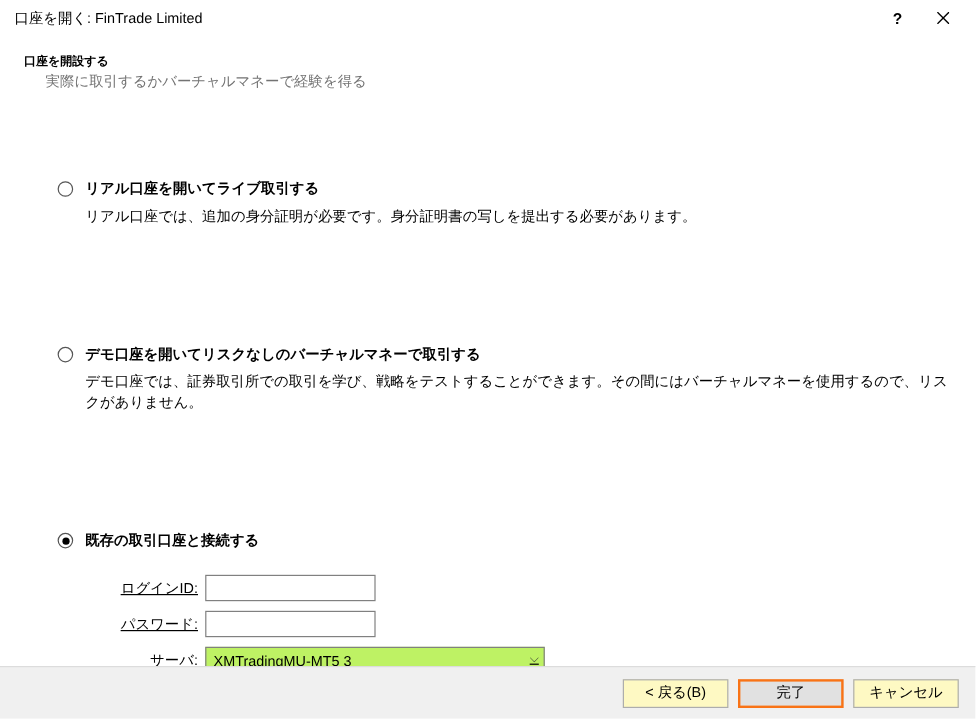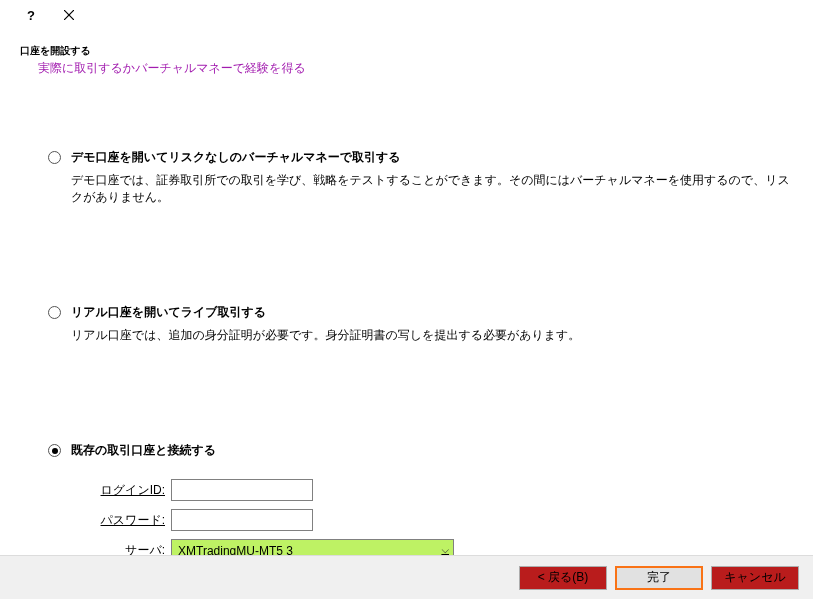--- a/index.html
+++ b/index.html
@@ -48,21 +48,21 @@
     .content {
       padding: 14px 20px 0 20px;
     }
     .heading {
       font-weight: bold;
       font-size: 10px;
       margin-bottom: 2px;
     }
     .subheading {
       font-size: 12px;
-      color: #a21caf;
+      color: #737373;
       padding-left: 18px;
     }
     .options {
       margin-top: 72px;
       padding-left: 28px;
     }
     .option-block {
       margin-bottom: 98px;
     }
     .option-block:last-child {
@@ -152,67 +152,68 @@
       border-top: 1px solid #dcdcdc;
       display: flex;
       align-items: center;
       justify-content: flex-end;
       padding-right: 14px;
       gap: 8px;
     }
     .btn {
       min-width: 88px;
       height: 24px;
-      background: #b91c1c;
+      background: #fef9c3;
       border: 1px solid #adadad;
       font-size: 12px;
       font-family: inherit;
       display: inline-flex;
       align-items: center;
       justify-content: center;
       padding: 0 10px;
     }
     .btn.primary {
       border: 2px solid #f97316;
       background: #e1e1e1;
     }
   </style>
 </head>
 <body>
 
 <div class="titlebar">
+  <span class="titlebar-text">口座を開く: FinTrade Limited</span>
   <div class="titlebar-btn help">?</div>
   <div class="titlebar-btn close">
     <svg viewBox="0 0 10 10">
       <line x1="0" y1="0" x2="10" y2="10" stroke="#000" stroke-width="1.2"></line>
       <line x1="10" y1="0" x2="0" y2="10" stroke="#000" stroke-width="1.2"></line>
     </svg>
   </div>
 </div>
 
 <div class="content">
   <div class="heading">口座を開設する</div>
   <div class="subheading">実際に取引するかバーチャルマネーで経験を得る</div>
 
   <div class="options">
 
     <div class="option-block">
       <div class="option-row">
         <span class="radio"></span>
-        <span class="option-label">デモ口座を開いてリスクなしのバーチャルマネーで取引する</span>
-      </div>
-      <div class="option-desc">デモ口座では、証券取引所での取引を学び、戦略をテストすることができます。その間にはバーチャルマネーを使用するので、リスクがありません。</div>
+        <span class="option-label">リアル口座を開いてライブ取引する</span>
+      </div>
+      <div class="option-desc">リアル口座では、追加の身分証明が必要です。身分証明書の写しを提出する必要があります。</div>
     </div>
 
     <div class="option-block">
       <div class="option-row">
         <span class="radio"></span>
-        <span class="option-label">リアル口座を開いてライブ取引する</span>
-      </div>
-      <div class="option-desc">リアル口座では、追加の身分証明が必要です。身分証明書の写しを提出する必要があります。</div>
+        <span class="option-label">デモ口座を開いてリスクなしのバーチャルマネーで取引する</span>
+      </div>
+      <div class="option-desc">デモ口座では、証券取引所での取引を学び、戦略をテストすることができます。その間にはバーチャルマネーを使用するので、リスクがありません。</div>
     </div>
 
     <div class="option-block">
       <div class="option-row">
         <span class="radio selected"></span>
         <span class="option-label">既存の取引口座と接続する</span>
       </div>
 
       <div class="form-area">
         <div class="form-row">

